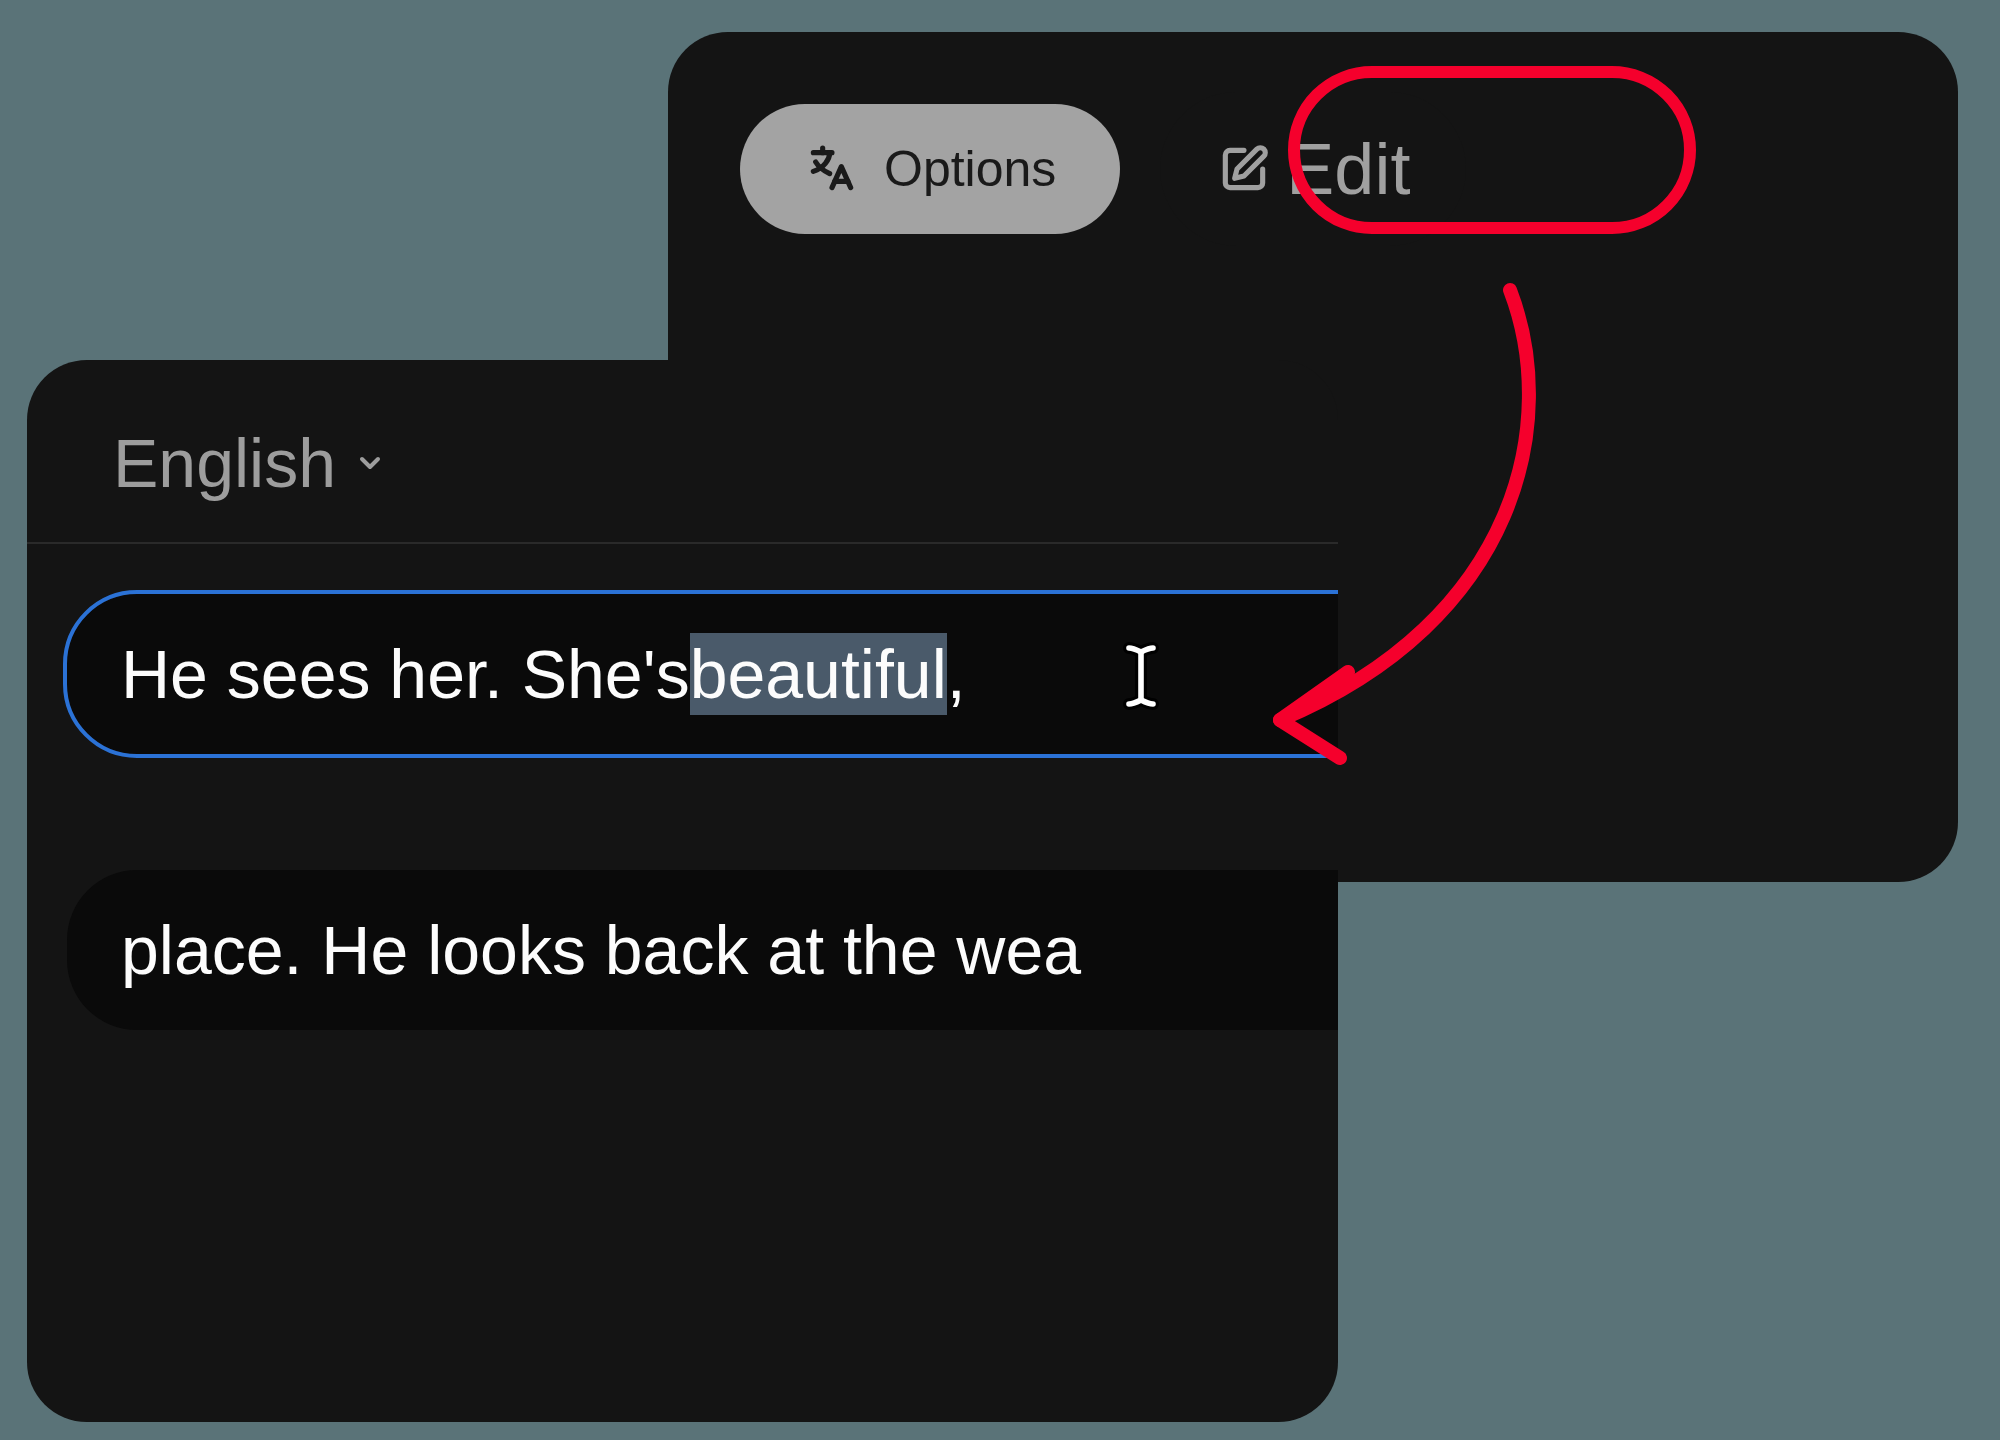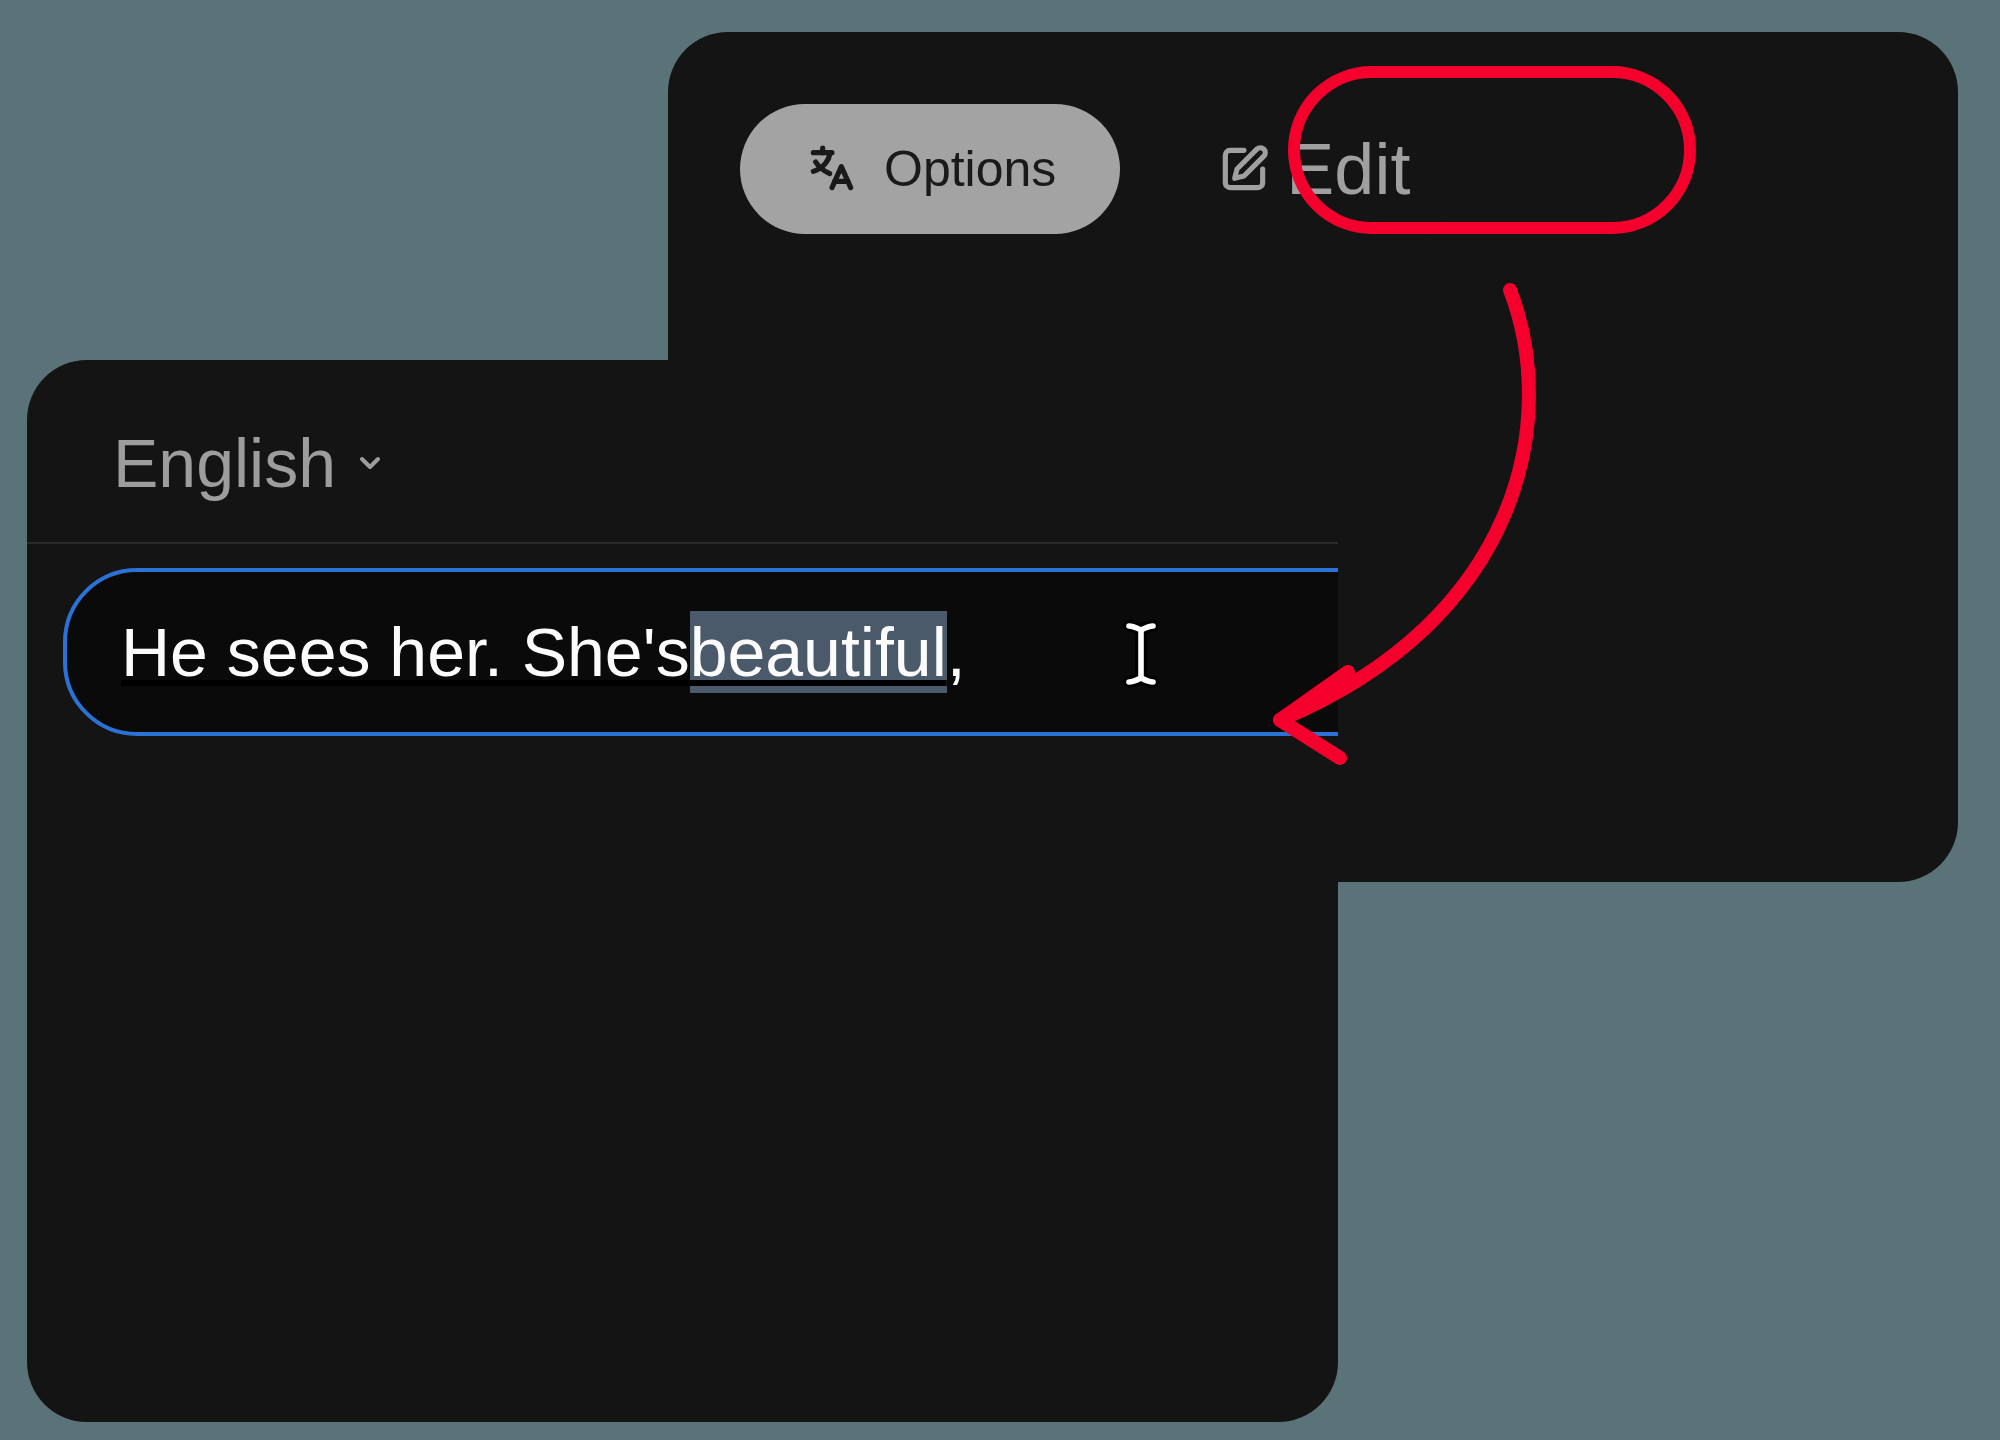--- a/index.html
+++ b/index.html
@@ -131,25 +131,24 @@
       color: #9d9d9d;
     }
 
     .divider {
       height: 2px;
       background: #2a2a2a;
       width: 100%;
     }
 
     .subtitle-rows {
-      padding: 28px 0 0 40px;
+      padding: 50px 0 0 40px;
       display: flex;
       flex-direction: column;
       gap: 116px;
-      text-decoration: underline;
     }
 
     .subtitle-row {
       position: relative;
     }
 
     .subtitle-input {
       background: #0a0a0a;
       border-radius: 70px 0 0 70px;
       padding: 44px 54px;
@@ -262,20 +261,25 @@
           </g>
           <g stroke="#fff" stroke-width="2.8" stroke-linecap="round" fill="none">
             <path d="M12 6v24"></path>
             <path d="M6 4c2 0 4 1 6 2 2-1 4-2 6-2"></path>
             <path d="M6 32c2 0 4-1 6-2 2 1 4 2 6 2"></path>
           </g>
         </svg>
       </span>
     </div>
 
+    <div class="subtitle-row">
+      <div class="subtitle-input">
+        <span>place. He looks back at the wea</span>
+      </div>
+    </div>
 
   </div>
 </div>
 
 <svg class="annotation-arrow" viewBox="0 0 520 520">
   <path d="M 270 10 C 320 140 280 340 40 440" stroke="#f5002c" stroke-width="14" fill="none" stroke-linecap="round"></path>
   <path d="M 40 440 L 108 392 M 40 440 L 100 478" stroke="#f5002c" stroke-width="14" fill="none" stroke-linecap="round"></path>
 </svg>
 
 </body></html>

